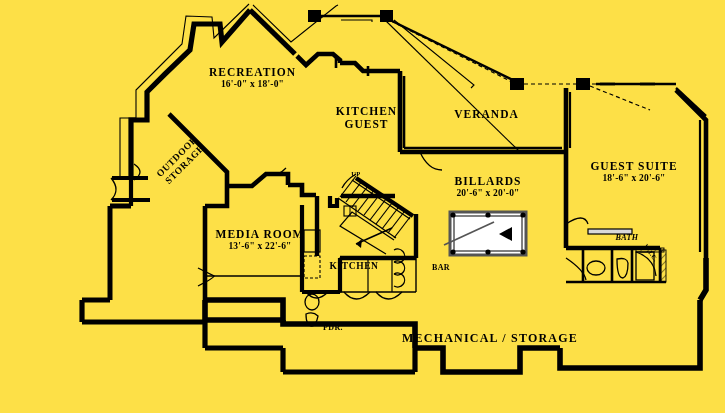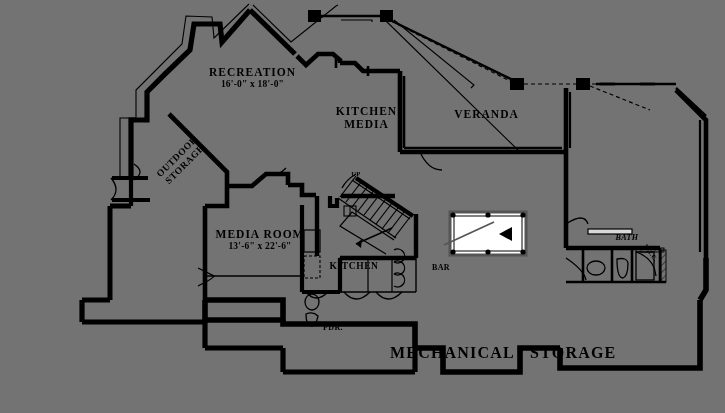--- a/index.html
+++ b/index.html
@@ -4,42 +4,42 @@
 <title>Floor Plan</title>
 <style>
   html,body{margin:0;padding:0;background:#ffffff;}
   body{
     font-family:"Liberation Serif", serif;
     width:725px;height:413px;overflow:hidden;
   }
   #plan-root{
     position:relative;
     width:725px;height:413px;
-    background:#737373;
+    background:#fde047;
   }
   #plan-svg{position:absolute;top:0;left:0;width:725px;height:413px;}
 
   
   .room-label{
     position:absolute;
     text-align:center;
     color:#000000;
     font-family:"Liberation Serif", serif;
     font-weight:700;
     letter-spacing:.6px;
     line-height:1.12;
     white-space:nowrap;
     user-select:none;
   }
   .room-label .nm{display:block;font-size:11.5px;letter-spacing:1px;}
   .room-label .dim{display:block;font-size:9.5px;letter-spacing:.2px;font-weight:700;}
   .lbl-sm .nm{font-size:9.5px;letter-spacing:.6px;}
   .lbl-xs .nm{font-size:8px;letter-spacing:.4px;}
   .lbl-tiny .nm{font-size:6.5px;letter-spacing:.3px;}
-  .lbl-big .nm{font-size:16px;letter-spacing:1.2px;margin-top:12px;}
+  .lbl-big .nm{font-size:12px;letter-spacing:1.2px;}
   .rot-45{transform:rotate(-45deg);transform-origin:center center;}
   .rot-neg55{transform:rotate(55deg);transform-origin:center center;}
 </style>
 </head>
 <body>
 
 <div id="plan-root">
 
   <svg id="plan-svg" viewBox="0 0 725 413">
     <defs>
@@ -272,28 +272,36 @@
 
   </svg>
 
   <div class="room-label" style="left:190px;top:66px;width:125px;">
     <span class="nm">RECREATION</span>
     <span class="dim">16'-0" x 18'-0"</span>
   </div>
 
   <div class="room-label" style="left:324px;top:105px;width:85px;">
     <span class="nm">KITCHEN</span>
-    <span class="nm">MEDIA</span>
+    <span class="nm">GUEST</span>
   </div>
 
   <div class="room-label" style="left:434px;top:108px;width:105px;">
     <span class="nm">VERANDA</span>
   </div>
 
-
+  <div class="room-label" style="left:573px;top:160px;width:122px;">
+    <span class="nm">GUEST SUITE</span>
+    <span class="dim">18'-6" x 20'-6"</span>
+  </div>
+
+  <div class="room-label" style="left:432px;top:175px;width:112px;">
+    <span class="nm">BILLARDS</span>
+    <span class="dim">20'-6" x 20'-0"</span>
+  </div>
 
   <div class="room-label" style="left:205px;top:228px;width:110px;">
     <span class="nm">MEDIA ROOM</span>
     <span class="dim">13'-6" x 22'-6"</span>
   </div>
 
   <div class="room-label lbl-sm rot-45" style="left:137px;top:150px;width:88px;">
     <span class="nm">OUTDOOR</span>
     <span class="nm">STORAGE</span>
   </div>

